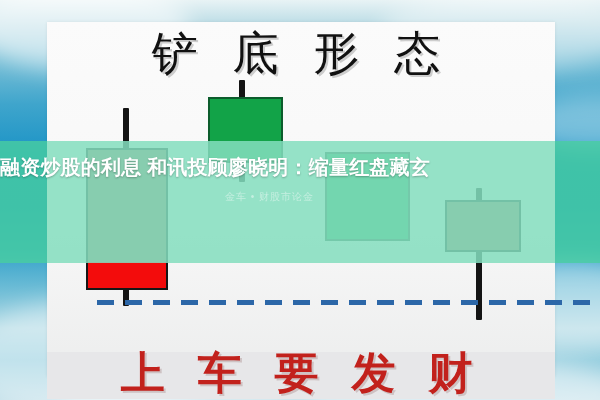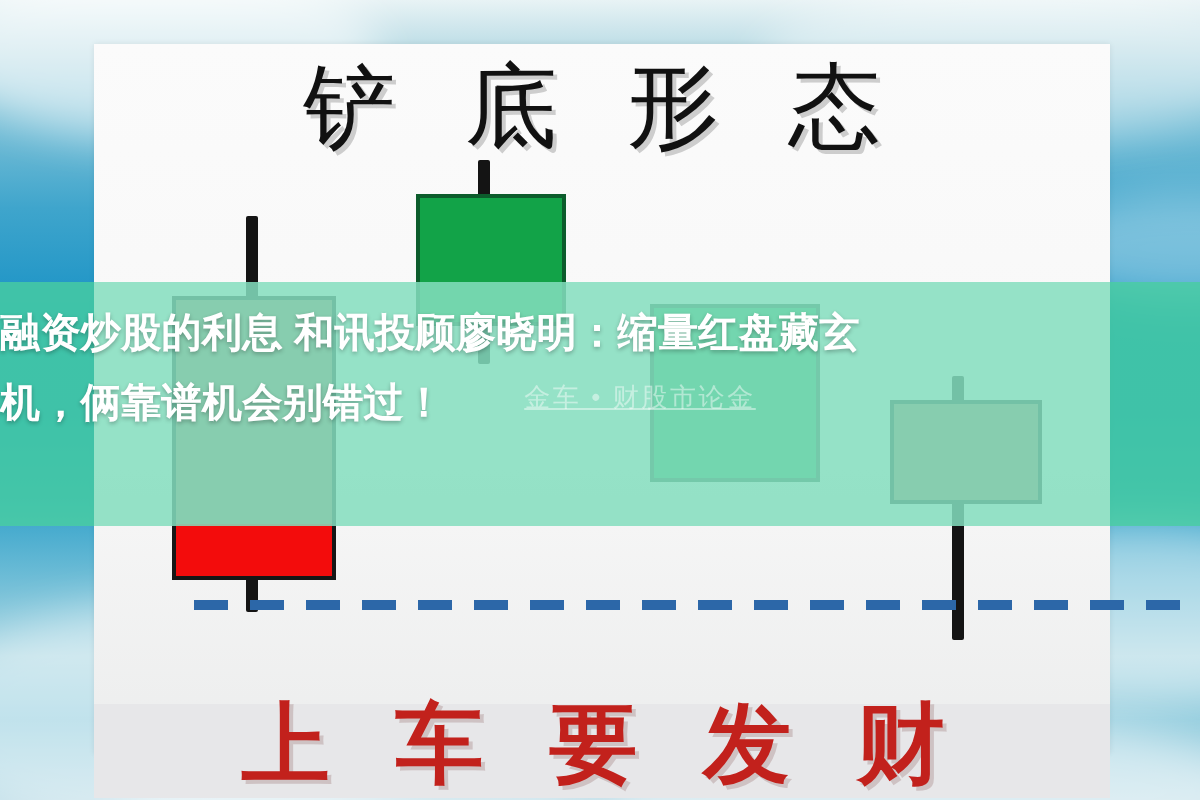--- a/index.html
+++ b/index.html
@@ -82,22 +82,22 @@
   #green-band{
     position:absolute;left:0;top:141px;width:600px;height:122px;
     background:rgba(72,206,160,.80);
   }
   #green-band .inner-lite{
     position:absolute;left:47px;top:0;width:508px;height:122px;
     background:rgba(255,255,255,.28);
   }
   #watermark{
     position:absolute;left:225px;top:190px;width:190px;
-    text-align:center;font-size:13px;color:rgba(255,255,255,.45);
-    letter-spacing:.10em;white-space:nowrap;text-decoration:underline;
+    font-size:10px;color:rgba(255,255,255,.45);
+    letter-spacing:.10em;white-space:nowrap;
   }
   #headline{
     position:absolute;left:0;top:150px;width:600px;
     color:#ffffff;font-weight:bold;
     font-size:20px;line-height:35px;letter-spacing:.01em;
     text-shadow:0 1px 2px rgba(0,0,0,.28);
   }
 </style>
 </head>
 <body>
@@ -143,16 +143,15 @@
   </div>
 
   <div id="green-band">
     <div class="inner-lite"></div>
   </div>
 
   <div id="watermark">金车 • 财股市论金</div>
 
   <div id="headline">
     <div>融资炒股的利息 和讯投顾廖晓明：缩量红盘藏玄</div>
-    <div>机，俩靠谱机会别错过！</div>
   </div>
 
 </div>
 
 </body></html>

